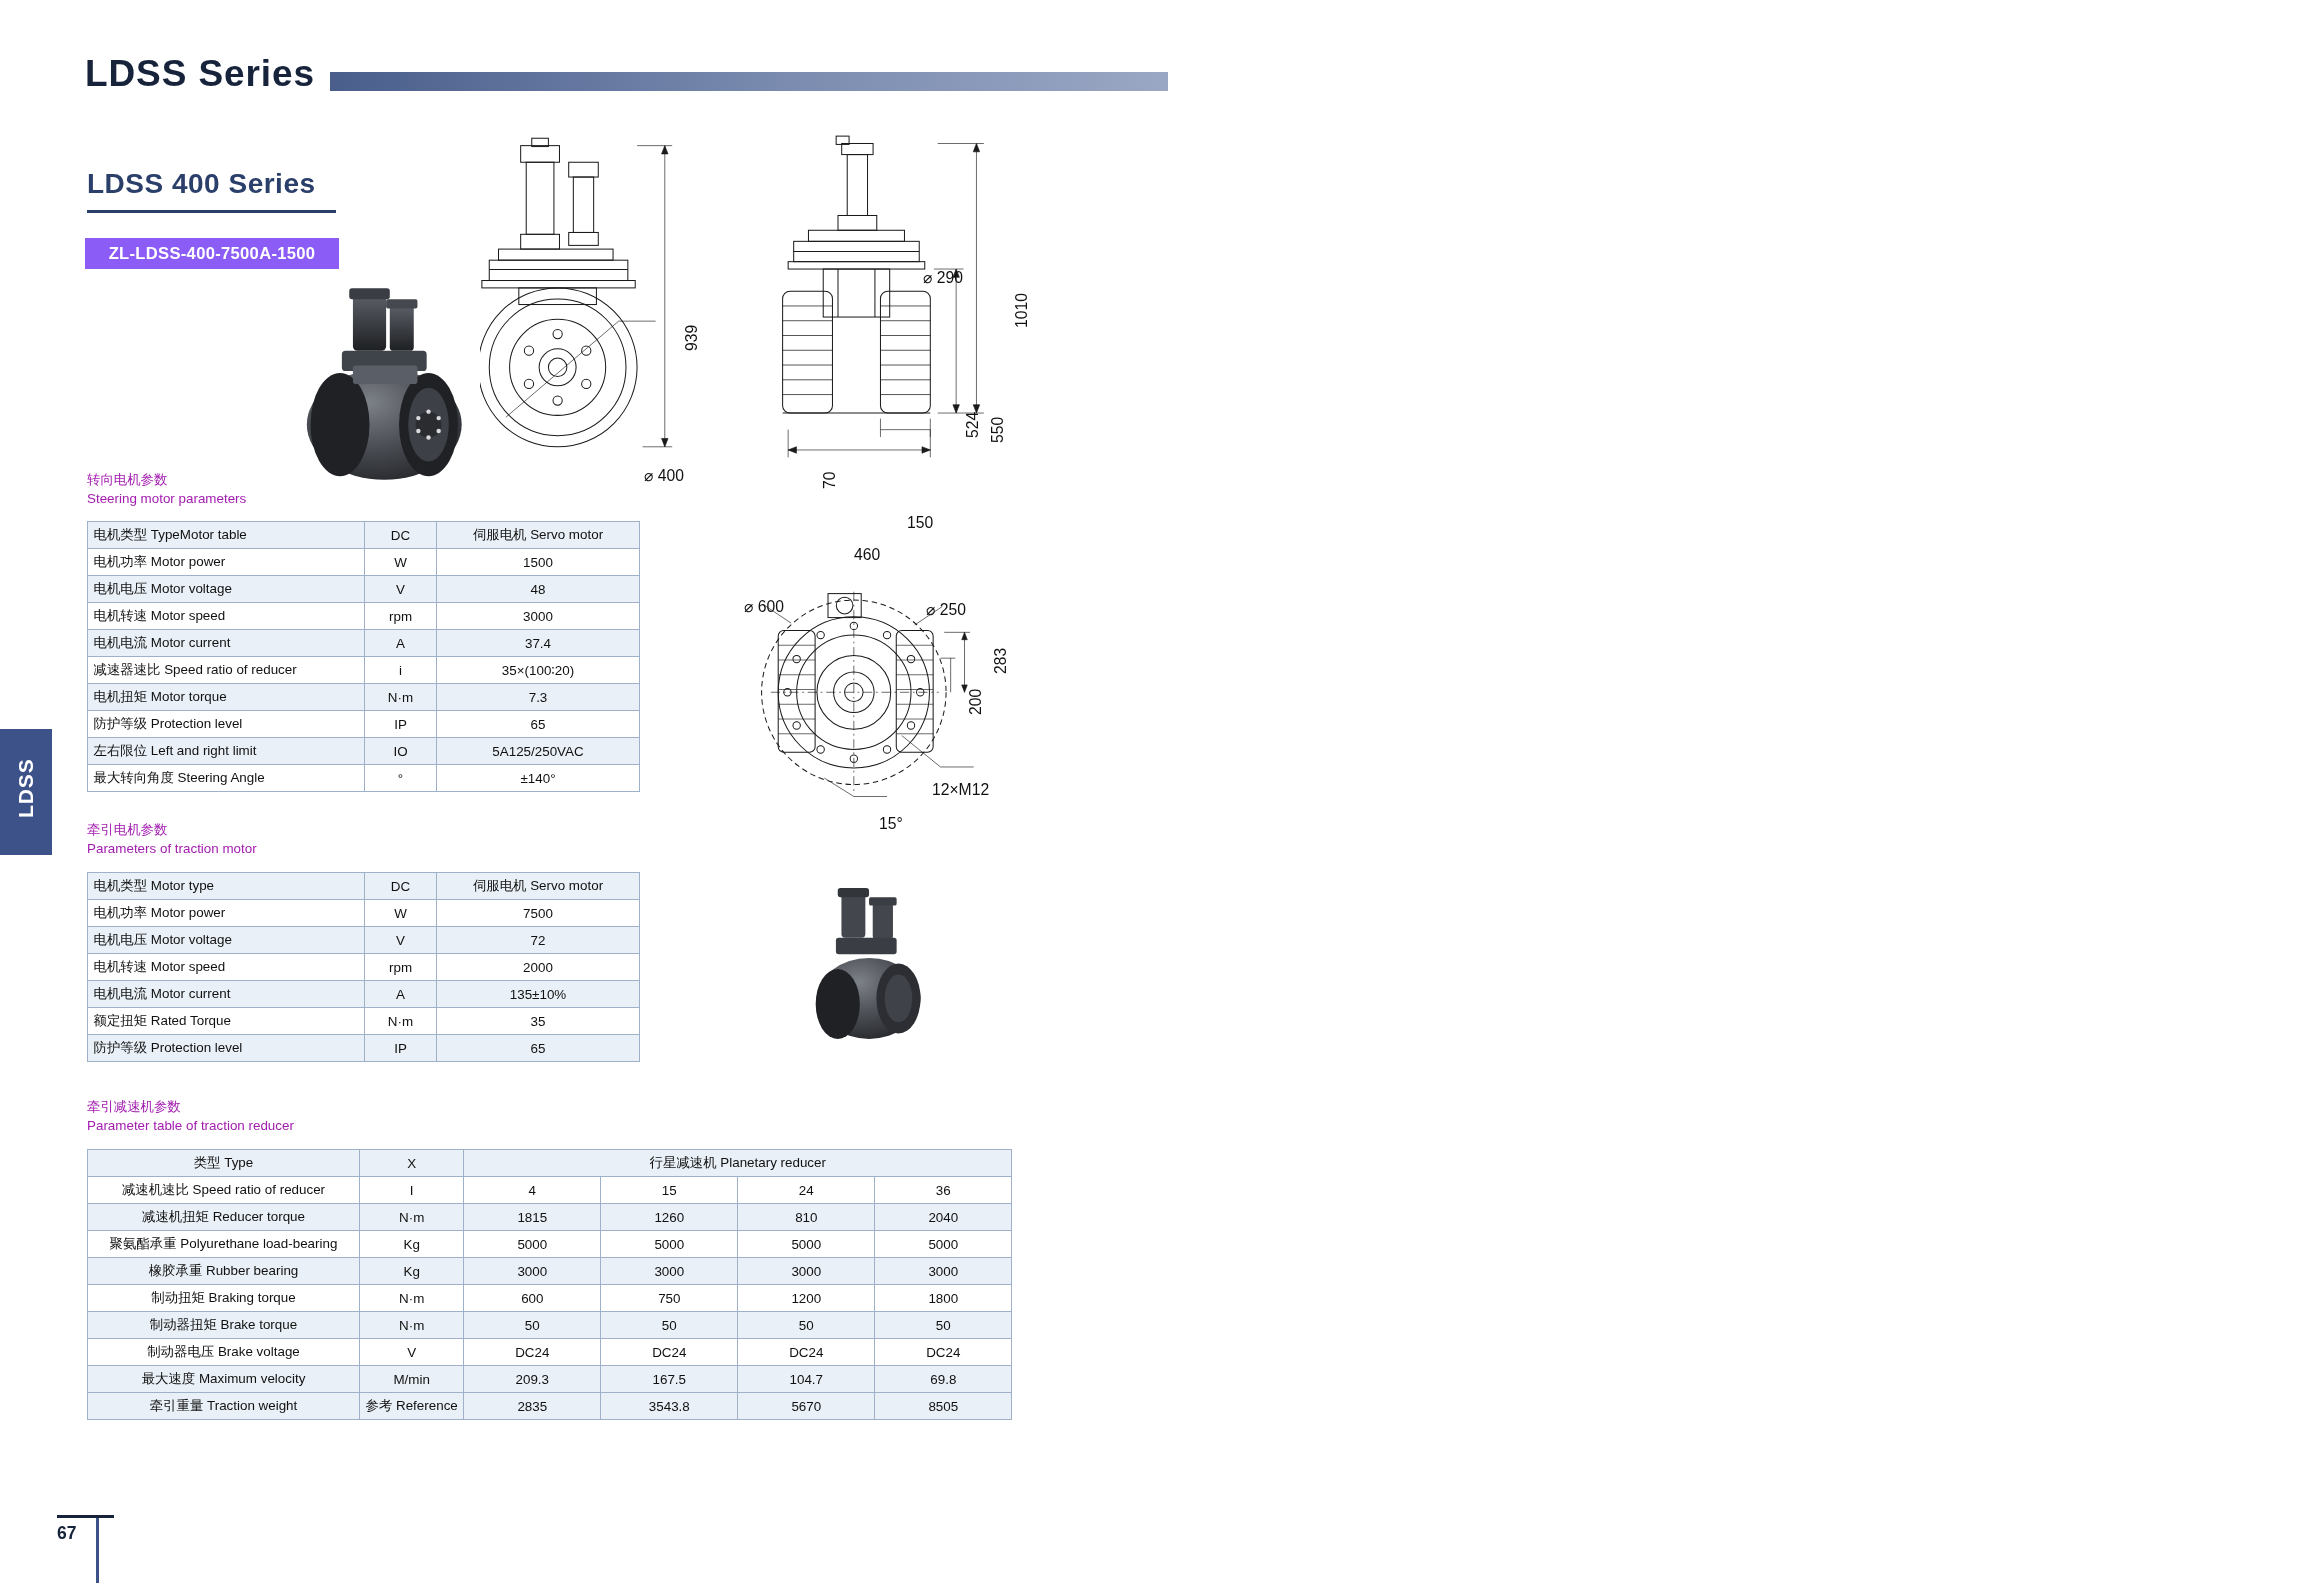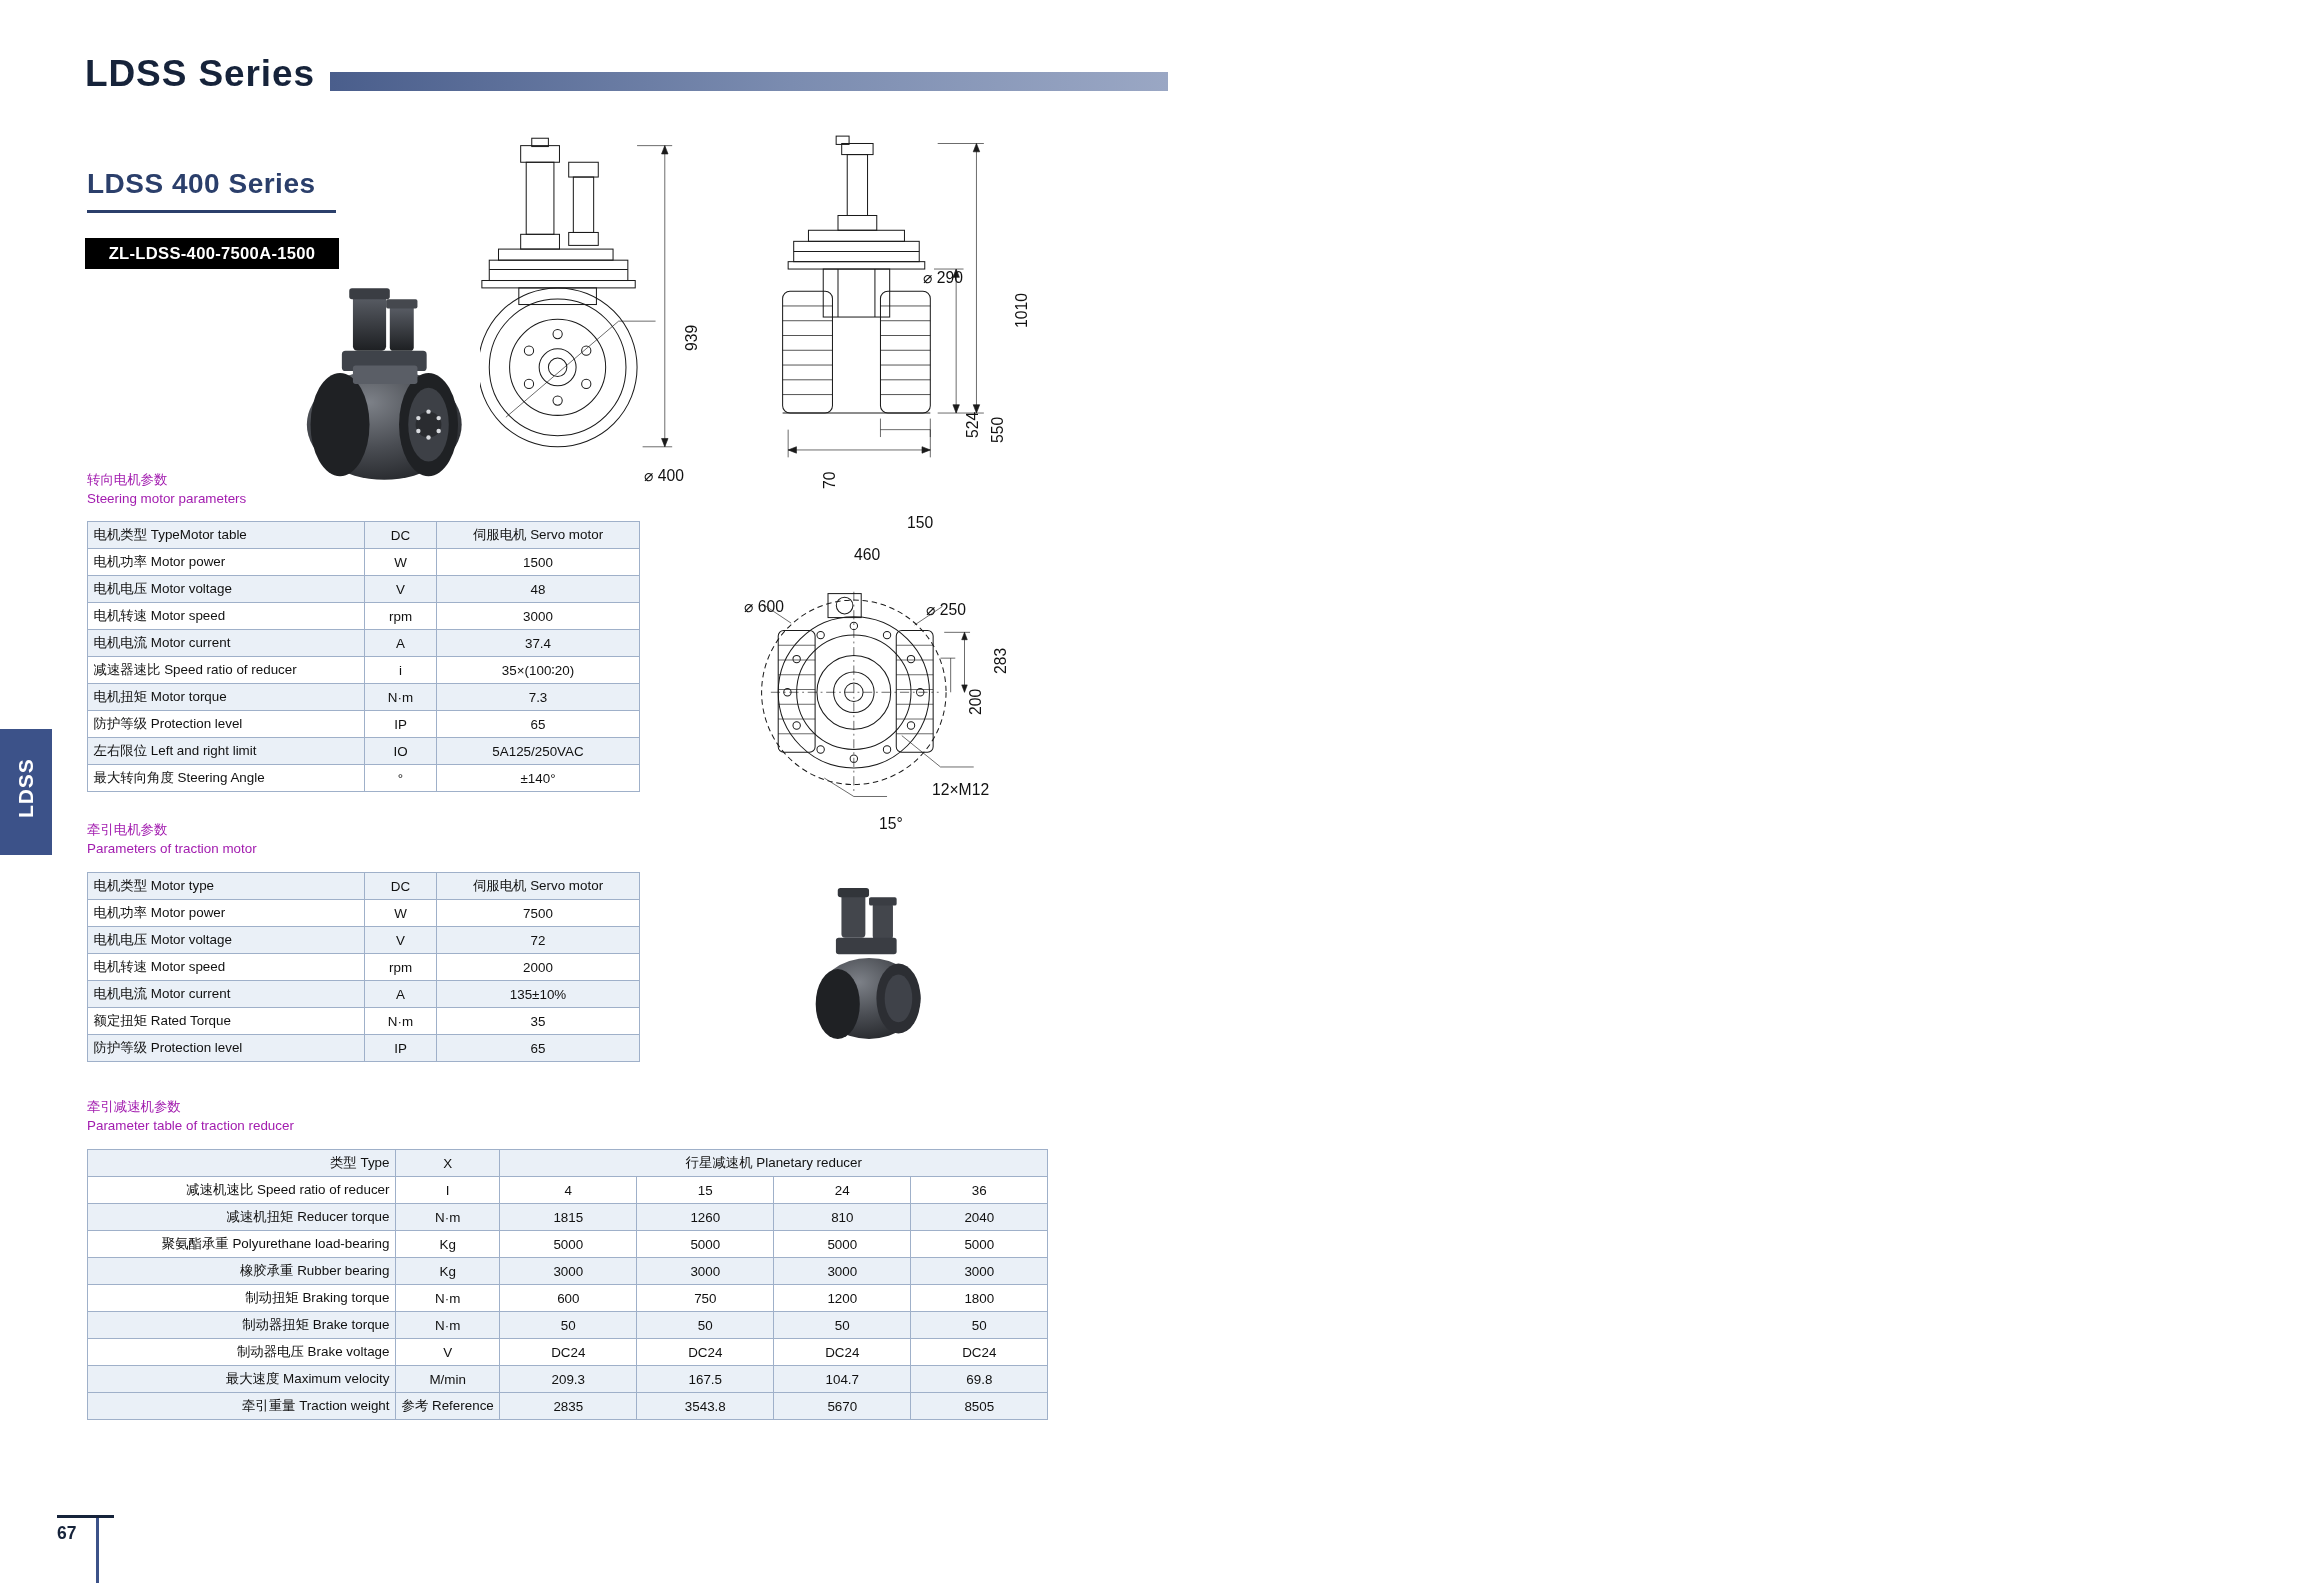--- a/index.html
+++ b/index.html
@@ -55,21 +55,21 @@
     width: 249px;
     height: 2.8px;
     background: #2b3f6b;
   }
   .model-tag {
     position: absolute;
     left: 85px;
     top: 238px;
     width: 254px;
     height: 31px;
-    background: #000000;
+    background: #8b5cf6;
     color: #ffffff;
     font-size: 16.6px;
     font-weight: bold;
     line-height: 31px;
     text-align: center;
     letter-spacing: 0.3px;
   }
   
   .side-tab {
     position: absolute;
@@ -114,21 +114,21 @@
     box-sizing: border-box;
     white-space: nowrap;
   }
   .c-name { width: 277px; text-align: left; }
   .c-unit { width: 72px; text-align: center; }
   .c-val  { width: 203px; text-align: center; }
   .row-alt { background: #eaf0f7; }
   .row-plain { background: #ffffff; }
 
   table.spec3 { font-size: 13.4px; }
-  .t3-name { width: 308px; text-align: right; }
+  .t3-name { width: 272px; text-align: center; }
   .t3-unit { width: 85px; text-align: center; }
   .t3-val  { width: 137px; text-align: center; }
 
   
   .draw {
     position: absolute;
   }
   .dim-txt {
     position: absolute;
     font-size: 15.7px;

